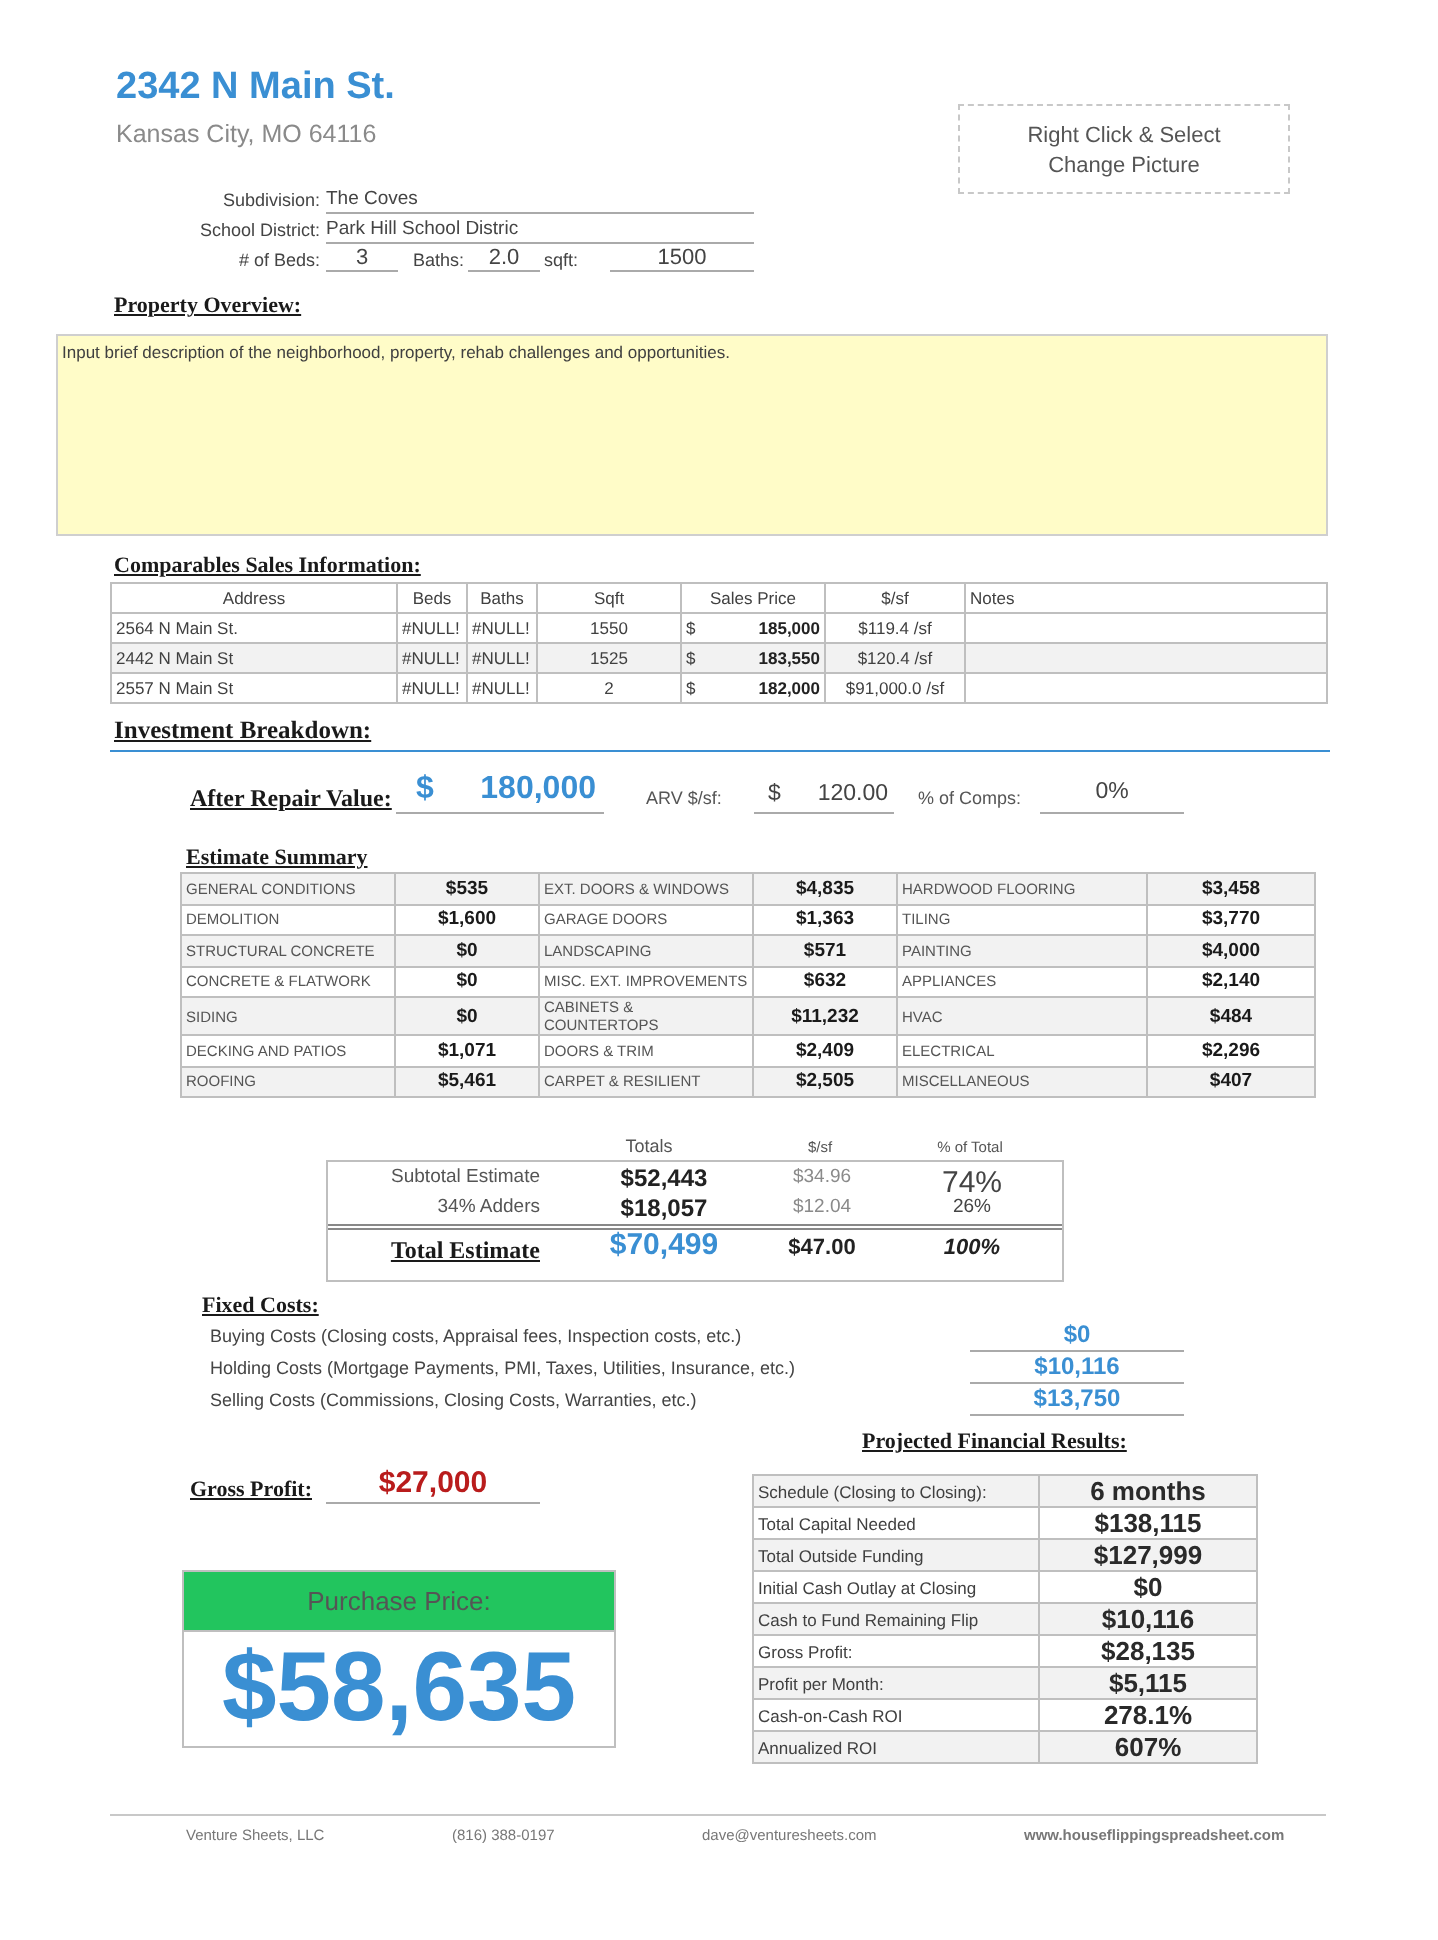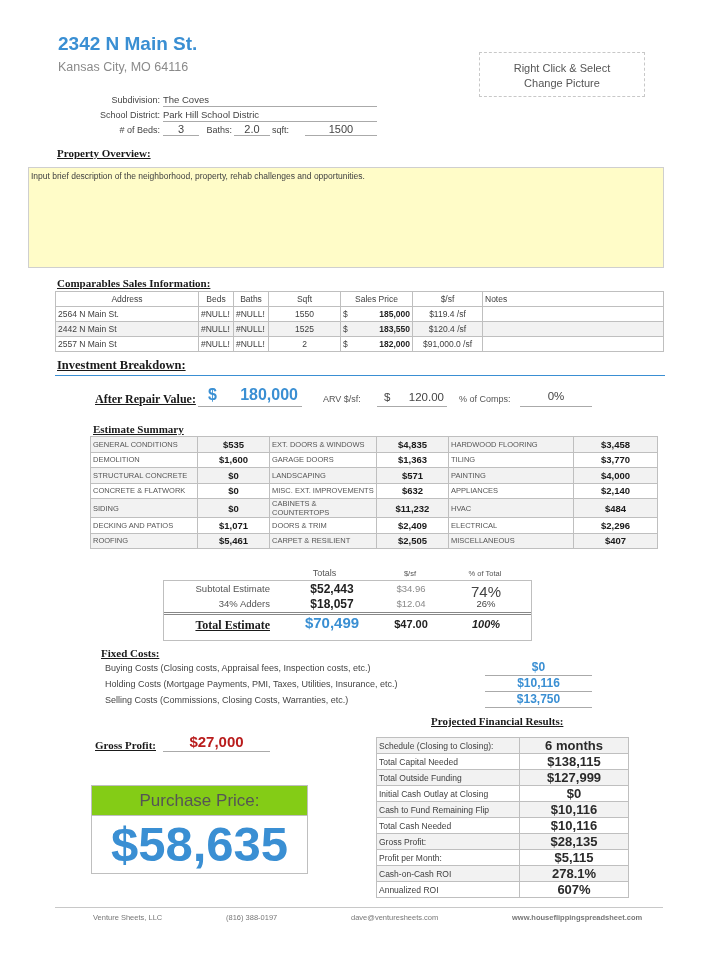--- a/index.html
+++ b/index.html
@@ -227,21 +227,21 @@
 <div class="abs blue" style="left:485px;top:660px;width:107px;height:16px;text-align:center;font-size:12px;font-weight:bold;border-bottom:1px solid #aaa;">$0</div>
 <div class="abs" style="left:105px;top:679px;font-size:9px;color:#444;">Holding Costs (Mortgage Payments, PMI, Taxes, Utilities, Insurance, etc.)</div>
 <div class="abs blue" style="left:485px;top:676px;width:107px;height:16px;text-align:center;font-size:12px;font-weight:bold;border-bottom:1px solid #aaa;">$10,116</div>
 <div class="abs" style="left:105px;top:695px;font-size:9px;color:#444;">Selling Costs (Commissions, Closing Costs, Warranties, etc.)</div>
 <div class="abs blue" style="left:485px;top:692px;width:107px;height:16px;text-align:center;font-size:12px;font-weight:bold;border-bottom:1px solid #aaa;">$13,750</div>
 
 <div class="abs serif-h" style="left:95px;top:739px;font-size:11px;">Gross Profit:</div>
 <div class="abs" style="left:163px;top:733px;width:107px;height:19px;border-bottom:1px solid #aaa;text-align:center;font-size:15px;font-weight:bold;color:#b91c1c;">$27,000</div>
 
 <div class="abs" style="left:91px;top:785px;width:217px;height:89px;border:1px solid #bfbfbf;">
-  <div style="height:30px;background:#84cc16;border-bottom:1px solid #bfbfbf;text-align:center;line-height:30px;font-size:17px;color:#555;">Purchase Price:</div>
+  <div style="height:30px;background:#22c55e;border-bottom:1px solid #bfbfbf;text-align:center;line-height:30px;font-size:13px;color:#555;">Purchase Price:</div>
   <div class="blue" style="text-align:center;font-size:49px;font-weight:bold;line-height:56px;">$58,635</div>
 </div>
 
 <div class="abs serif-h" style="left:431px;top:715px;font-size:11px;">Projected Financial Results:</div>
 <table class="abs pfr">
   <colgroup>
       <col style="width:143px">
       <col>
     </colgroup>
   <tbody>
@@ -259,24 +259,20 @@
       </tr>
   <tr>
         <td>Initial Cash Outlay at Closing</td>
         <td class="v">$0</td>
       </tr>
   <tr>
         <td>Cash to Fund Remaining Flip</td>
         <td class="v">$10,116</td>
       </tr>
   <tr>
-        <td>Total Cash Needed</td>
-        <td class="v">$10,116</td>
-      </tr>
-  <tr>
         <td>Gross Profit:</td>
         <td class="v">$28,135</td>
       </tr>
   <tr>
         <td>Profit per Month:</td>
         <td class="v">$5,115</td>
       </tr>
   <tr>
         <td>Cash-on-Cash ROI</td>
         <td class="v">278.1%</td>

